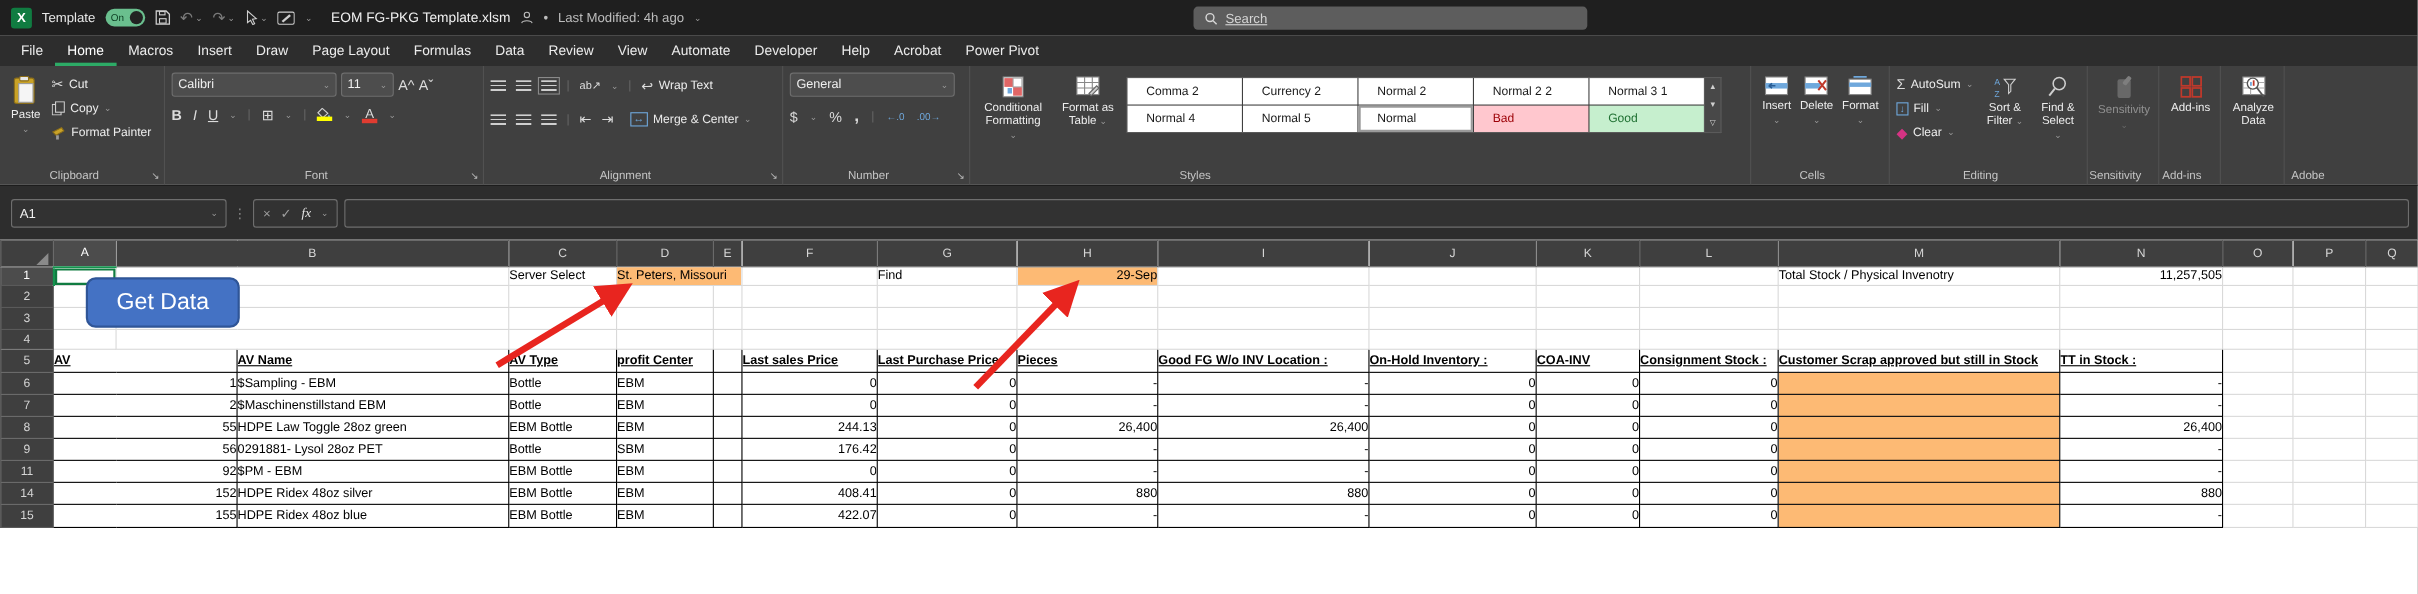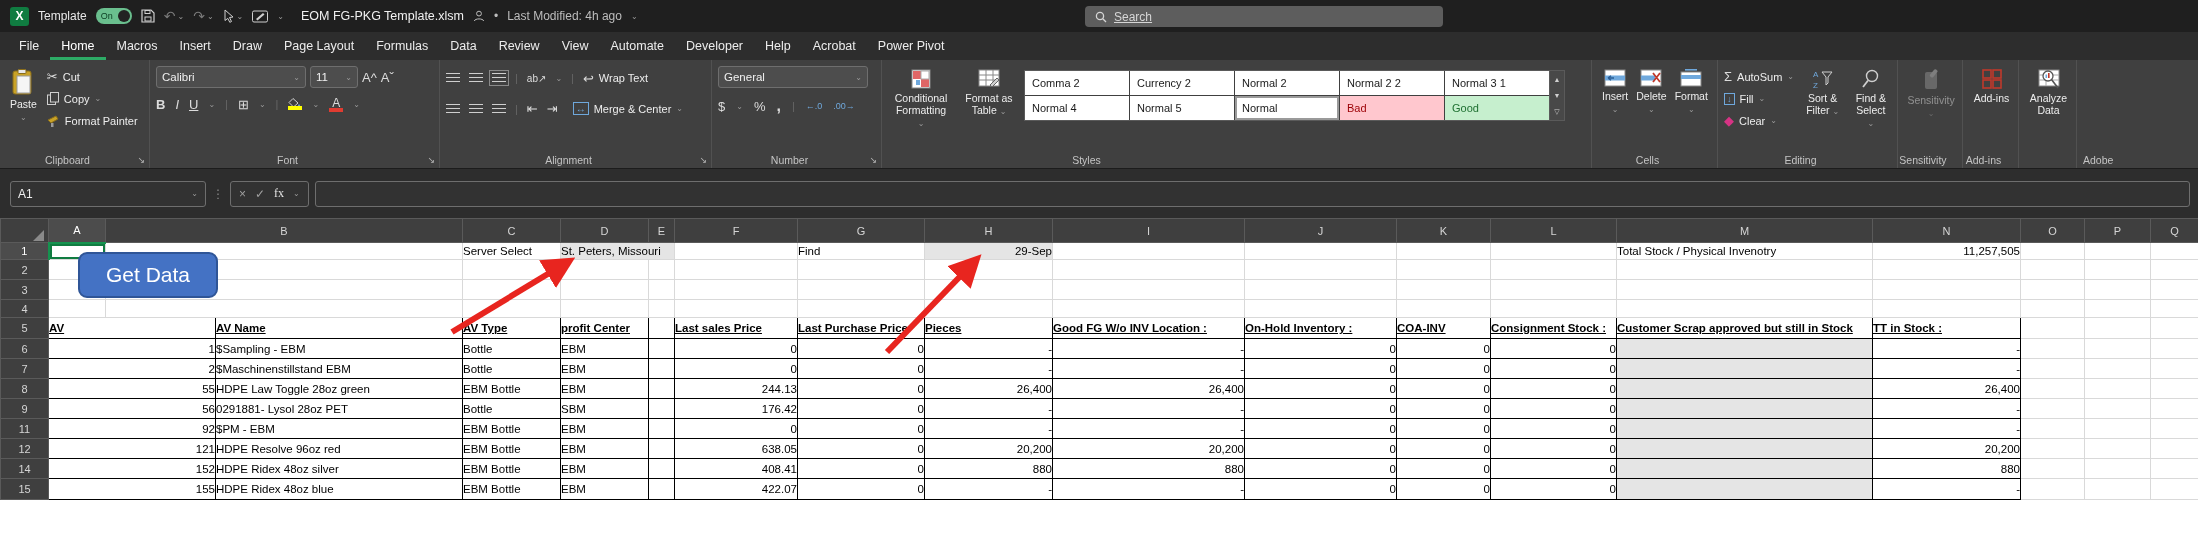--- a/index.html
+++ b/index.html
@@ -35,52 +35,52 @@
           gap:3px;padding:3px 4px;font-size:10.5px;line-height:1.15;text-align:center;color:#ededed;}
   .smallrow{display:flex;align-items:center;gap:5px;height:21px;font-size:11px;white-space:nowrap;}
   .combo{background:#4d4d4d;border:1px solid #6e6e6e;border-radius:3px;height:22px;display:flex;
          align-items:center;justify-content:space-between;padding:0 5px;font-size:11.5px;color:#f0f0f0;}
   .glyph{font-size:13px;color:#dcdcdc;}
   .ubar{display:inline-block;width:14px;height:4px;margin-top:-2px;}
   .alni{display:inline-block;width:14px;height:10px;
         background:repeating-linear-gradient(#cfcfcf 0 1.5px, transparent 1.5px 4px);}
   .alni.sel{outline:1px solid #8a8a8a;outline-offset:2px;}
   .gallery{display:grid;grid-template-columns:repeat(5,104px);grid-template-rows:24px 24px;border:1px solid #5a5a5a;background:#404040;gap:1px;}
-  .gcell{background:#fff;color:#1a1a1a;font-size:11px;display:flex;align-items:center;padding-left:7px;}
+  .gcell{background:#fff;color:#1a1a1a;font-size:11px;display:flex;align-items:center;padding-left:17px;}
   .gcell.selected{box-shadow:inset 0 0 0 2px #9a9a9a;}
   .gcell.bad{background:#ffc7ce;color:#9c0006;}
   .gcell.good{background:#c6efce;color:#1f7032;}
   .gscroll{width:15px;border:1px solid #5a5a5a;border-left:none;display:flex;flex-direction:column;
            align-items:center;justify-content:space-around;font-size:7px;color:#cfcfcf;background:#484848;}
   .stack3{display:flex;flex-direction:column;justify-content:center;gap:1px;}
   .dim{opacity:.45;}
   
   .fbar{height:50px;background:#2d2d2d;display:flex;align-items:center;padding-left:10px;gap:6px;
         border-top:1px solid #1c1c1c;}
   .namebox{width:196px;height:26px;border:1px solid #6e6e6e;border-radius:3px;display:flex;align-items:center;
            justify-content:space-between;padding:0 7px;color:#f0f0f0;font-size:12px;background:#323232;}
   .fxbox{height:26px;border:1px solid #6e6e6e;border-radius:3px;display:flex;align-items:center;gap:9px;
          padding:0 8px;background:#323232;color:#9f9f9f;font-size:12px;}
-  .fxbox .fx{color:#e3e3e3;font-family:"Liberation Serif",serif;}
+  .fxbox .fx{color:#e3e3e3;font-style:italic;font-family:"Liberation Serif",serif;}
   .finput{flex:1;height:26px;border:1px solid #6e6e6e;border-radius:3px;background:#323232;margin-right:8px;color:#eee;
           font-size:12px;padding-left:8px;display:flex;align-items:center;}
   .vdots{color:#8a8a8a;font-size:12px;}
   
   .sheet{position:relative;width:2198px;height:322px;background:#fff;overflow:hidden;}
   table.grid{border-collapse:collapse;table-layout:fixed;width:2198px;font-size:11.5px;color:#000;}
   table.grid td{padding:0;overflow:hidden;white-space:nowrap;vertical-align:middle;}
   td.ch,td.rh,td.corner{background:#3f3f3f;color:#d5d5d5;border:1px solid #5a5a5a;text-align:center;
         font-size:11px;font-weight:400;}
   td.ch-sel{background:#4c4c4c;border-bottom:2px solid #15934F;color:#fff;}
   td.rh-sel{background:#4c4c4c;border-right:2px solid #15934F;color:#fff;}
   .tri{width:0;height:0;border-left:11px solid transparent;border-bottom:11px solid #8a8a8a;margin-left:32px;margin-top:10px;}
   td.g{border-right:1px solid #d9d9d9;border-bottom:1px solid #d9d9d9;background:#fff;}
   td.t{border:1px solid #000;background:#fff;}
   td.hdr{font-weight:bold;text-decoration:underline;text-align:left;padding-left:5px;}
-  td.yellow{background:#e5e5e5;}
+  td.yellow{background:#fdba74;}
   td.lft{text-align:left;padding-left:6px;}
   td.num{text-align:right;}
   td.spill{overflow:visible;position:relative;z-index:2;}
   td.a1sel{box-shadow:inset 0 0 0 2px #107C41;position:relative;}
   .handle{position:absolute;right:0;bottom:0;width:5px;height:5px;background:#107C41;border:1px solid #fff;}
   .prH1{padding-right:8px}.prN1{padding-right:40px}
   .pF{padding-right:32px}.pG{padding-right:34px}.pH{padding-right:48px}.pI{padding-right:95px}
   .pJ{padding-right:55px}.pK{padding-right:6px}.pL{padding-right:6px}.pN{padding-right:70px}
   .getdata{position:absolute;left:78px;top:34px;width:140px;height:46px;background:#4472C4;
            border:2px solid #2F5597;border-radius:9px;color:#fff;font-size:21px;display:flex;
@@ -705,40 +705,20 @@
             <td class="t num pJ">0</td>
             <td class="t num pK">0</td>
             <td class="t num pL">0</td>
             <td class="t yellow"></td>
             <td class="t num pN">-</td>
             <td class="g"></td>
             <td class="g"></td>
             <td class="g"></td>
           </tr>
           <tr style="height:20px">
-            <td class="rh">12</td>
-            <td class="t num" colspan="2">121</td>
-            <td class="t lft">HDPE Resolve 96oz red</td>
-            <td class="t lft">EBM Bottle</td>
-            <td class="t lft">EBM</td>
-            <td class="t"></td>
-            <td class="t num pF">638.05</td>
-            <td class="t num pG">0</td>
-            <td class="t num pH">20,200</td>
-            <td class="t num pI">20,200</td>
-            <td class="t num pJ">0</td>
-            <td class="t num pK">0</td>
-            <td class="t num pL">0</td>
-            <td class="t yellow"></td>
-            <td class="t num pN">20,200</td>
-            <td class="g"></td>
-            <td class="g"></td>
-            <td class="g"></td>
-          </tr>
-          <tr style="height:20px">
             <td class="rh">14</td>
             <td class="t num" colspan="2">152</td>
             <td class="t lft">HDPE Ridex 48oz silver</td>
             <td class="t lft">EBM Bottle</td>
             <td class="t lft">EBM</td>
             <td class="t"></td>
             <td class="t num pF">408.41</td>
             <td class="t num pG">0</td>
             <td class="t num pH">880</td>
             <td class="t num pI">880</td>

